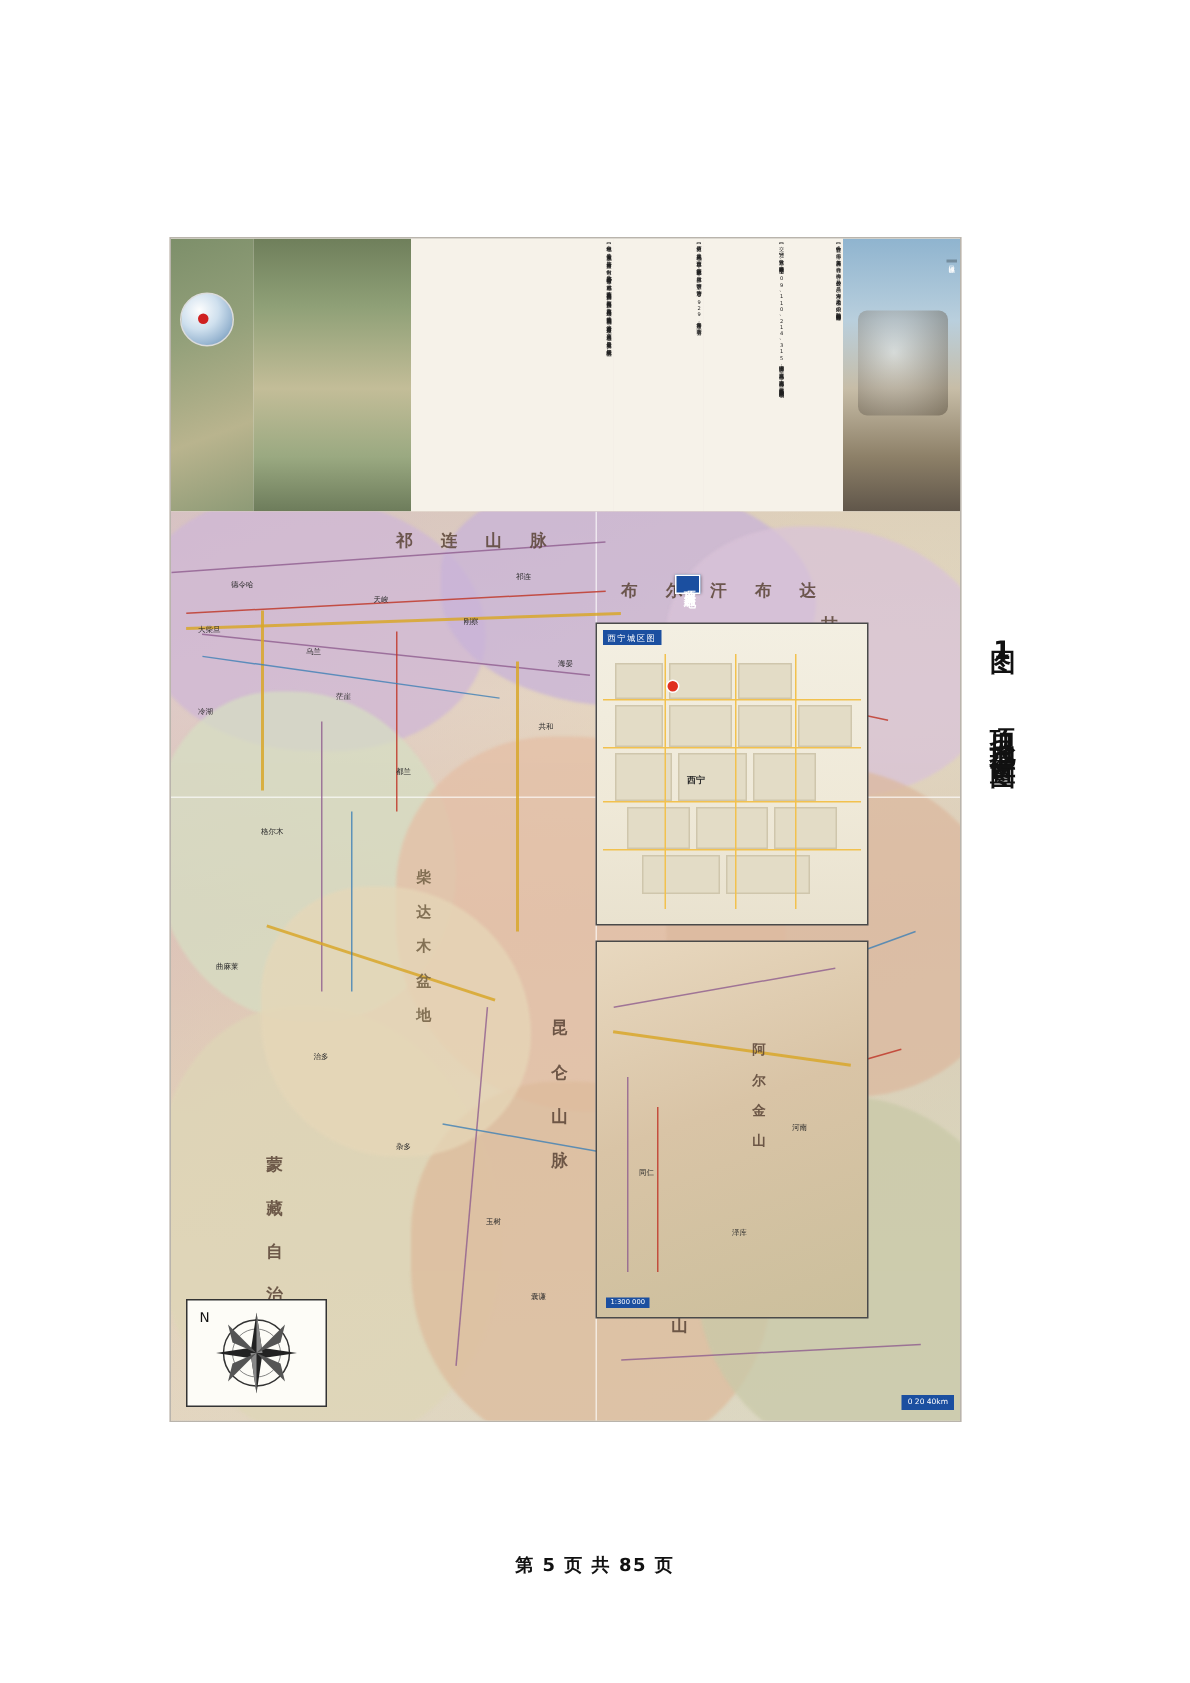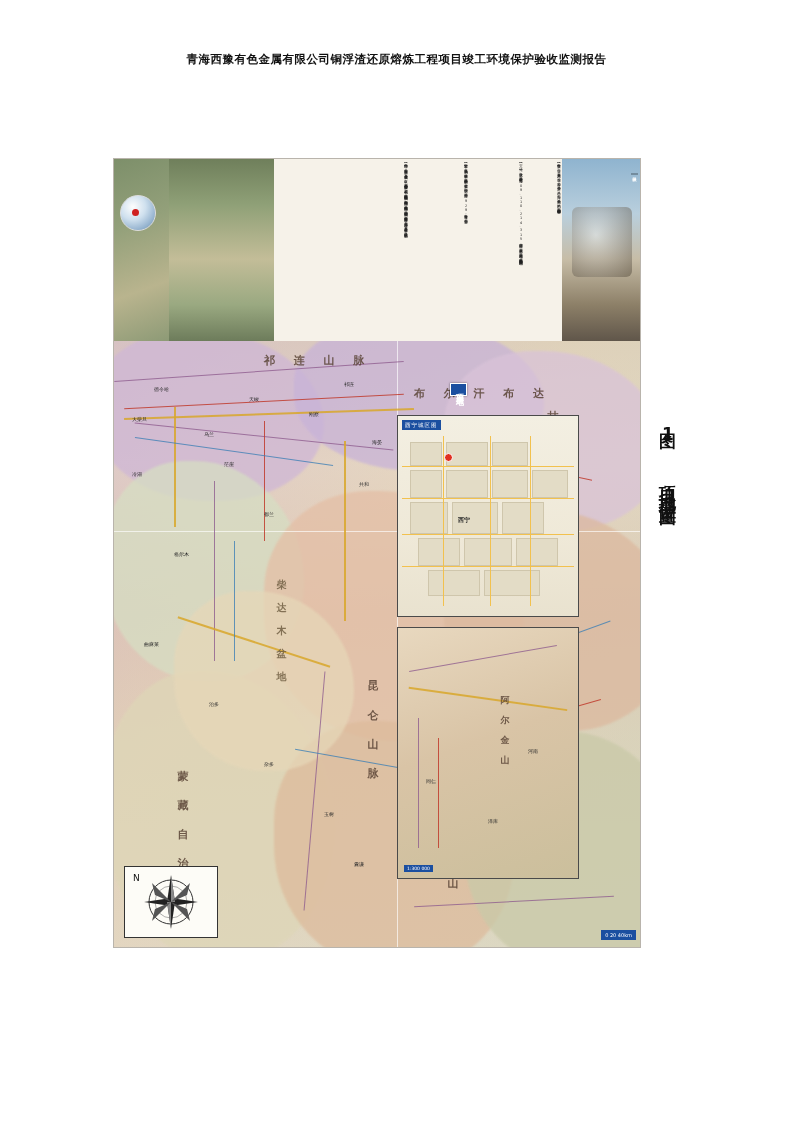--- a/index.html
+++ b/index.html
@@ -351,21 +351,20 @@
     width:1px;
     height:607px;
     background:rgba(255,255,255,.65);
   }
 </style>
 </head>
 <body>
 
 <div class="page">
 
-  <div class="doc-header">青海西豫有色金属有限公司铜浮渣还原熔炼工程项目竣工环境保护验收监测报告</div>
 
   <div class="fig-caption">图1 项目地理位置图</div>
 
   <div class="figure">
 
     <div class="strip-top">
       <div class="photo-left">
         <div class="globe"></div>
         <div class="globe-dot"></div>
       </div>
@@ -510,13 +509,14 @@
           <polygon points="65,54 46,35 62,42" fill="#555"></polygon>
           <text x="8" y="14" font-size="9" font-family="DejaVu Sans" fill="#111">N</text>
         </svg>
       </div>
 
       <div class="scalebar">0   20   40km</div>
 
     </div>
   </div>
 
+  <div class="doc-footer">第 5 页 共 85 页</div>
 </div>
 
 </body></html>

